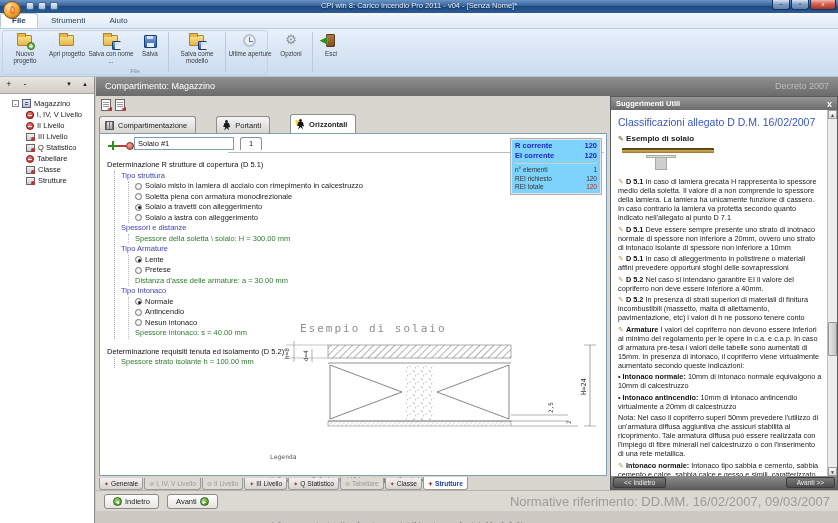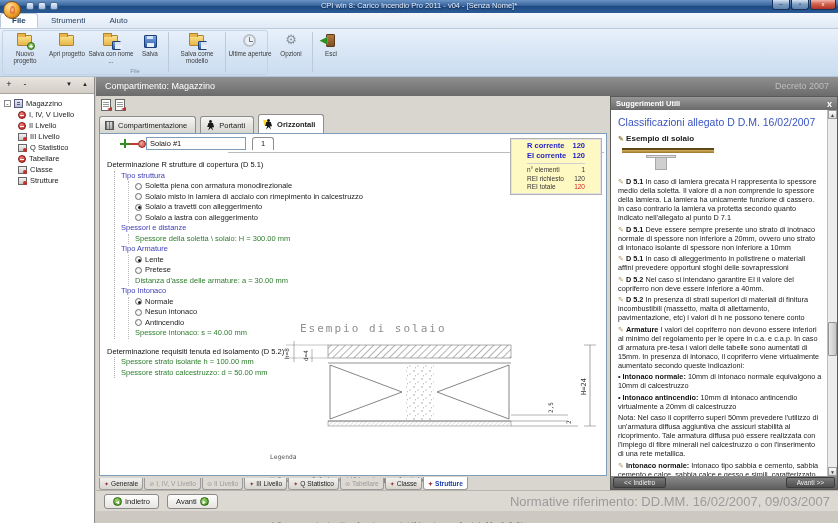--- a/index.html
+++ b/index.html
@@ -45,21 +45,21 @@
   .ico-recent:after{content:"";position:absolute;left:4px;top:5px;width:4px;height:1px;background:#6a7684}
   .gear{font-size:13px;line-height:16px;color:#8a94a0}
   .door{position:absolute;left:4px;top:2px;width:9px;height:13px;background:linear-gradient(#b07a42,#7e5022);border:1px solid #5d3a16;border-radius:1px}
   .door-arrow{position:absolute;left:-2px;top:4px;color:#2f8f1f;font-size:9px;line-height:8px;font-weight:bold;text-shadow:0 0 1px #fff}
 
   
   .left-panel{position:absolute;left:0;top:77px;width:95px;height:446px;background:#fff;border-right:1px solid #8a8a8a}
   .tree-toolbar{height:17px;background:linear-gradient(#e9e6df,#d2cec6);border-bottom:1px solid #a9a49b;display:flex;align-items:center;padding:0 3px;gap:4px;font-size:9px;color:#222}
   .tt-btn{width:12px;height:12px;text-align:center;line-height:11px;border-radius:2px}
   .tt-sp{flex:1}
-  .tree{padding:4px 4px;font-size:7.5px}
+  .tree{padding:4px 12px;font-size:7.5px}
   .tnode{display:flex;align-items:center;gap:3px;height:11px;white-space:nowrap}
   .tnode.child{padding-left:14px}
   .expander{width:7px;height:7px;border:1px solid #888;background:#fff;font-size:7px;line-height:5px;text-align:center;color:#333}
   .ico-root{width:9px;height:9px;background:linear-gradient(#e8e8f4,#b8bcd4);border:1px solid #55597a;position:relative}
   .ico-root:before{content:"";position:absolute;left:2px;top:2px;right:2px;height:1px;background:#55597a;box-shadow:0 2px #55597a}
   .ico-lvl-red{width:8px;height:8px;border-radius:50%;background:radial-gradient(circle at 35% 30%,#f08080,#c0281e);border:1px solid #7c120c;position:relative}
   .ico-lvl-red:before{content:"";position:absolute;left:1px;top:3px;width:4px;height:1px;background:#fff}
   .ico-lvl-gray{width:9px;height:8px;background:linear-gradient(#f2f2f2,#cacaca);border:1px solid #676767;position:relative}
   .ico-lvl-gray:before{content:"";position:absolute;right:-1px;bottom:-1px;width:4px;height:4px;border-radius:50%;background:#c53028}
 
@@ -68,43 +68,43 @@
     color:#fff;font-size:9px;line-height:19px;padding:0 9px;display:flex;justify-content:space-between}
   .main-header .right{color:#bfbfbf}
 
   
   .center{position:absolute;left:96px;top:96px;width:514px;height:394px;background:#d9d6cf}
   .doc-icons{position:absolute;left:5px;top:3px;display:flex;gap:4px}
   .doc-ico{width:10px;height:12px;background:#fff;border:1px solid #666;position:relative}
   .doc-ico:before{content:"";position:absolute;left:1px;top:2px;right:1px;height:1px;background:#999;box-shadow:0 2px #999,0 4px #999}
   .doc-ico:after{content:"";position:absolute;right:-2px;bottom:-1px;width:5px;height:4px;background:#c53028;clip-path:polygon(0 50%,100% 0,100% 100%)}
   .main-tabs{position:absolute;left:3px;top:18px;height:19px;display:flex;align-items:flex-end}
-  .mtab2{display:flex;align-items:center;gap:3px;height:17px;padding:0 8px 0 4px;margin-right:4px;font-size:7.5px;color:#222;
+  .mtab2{display:flex;align-items:center;gap:3px;height:17px;padding:0 8px 0 4px;margin-right:20px;font-size:7.5px;color:#222;
     background:linear-gradient(#f6f6f6,#d7d5cf);border:1px solid #8e8e8e;border-bottom:none;border-radius:3px 3px 0 0}
   .mtab2.active{background:#fff;height:19px;font-weight:bold}
   .tab-ico{position:relative;width:11px;height:11px}
   .tico-grid{position:absolute;inset:1px;border:1px solid #555;background:
     repeating-linear-gradient(90deg,#777 0 1px,transparent 1px 3px),linear-gradient(#ddd,#aaa)}
   .person{position:absolute;left:2px;top:0;width:7px;height:11px}
   .person:before{content:"";position:absolute;left:2px;top:0;width:3px;height:3px;border-radius:50%;background:#1a1a1a}
   .person:after{content:"";position:absolute;left:0;top:3px;width:7px;height:8px;background:#1a1a1a;clip-path:polygon(20% 0,80% 0,100% 60%,70% 60%,85% 100%,50% 70%,15% 100%,30% 55%,0 55%)}
   .spark{position:absolute;left:0;top:1px;width:10px;height:9px;background:linear-gradient(120deg,#ffd824 30%,transparent 31%);clip-path:polygon(0 0,100% 30%,20% 100%)}
 
   .panel{position:absolute;left:3px;top:37px;right:3px;bottom:14px;background:#fff;border:1px solid #7f9db9}
-  .ptools{position:absolute;left:20px;top:3px;display:flex;align-items:center;gap:0}
+  .ptools{position:absolute;left:8px;top:3px;display:flex;align-items:flex-end;gap:0}
   .pi{width:9px;height:9px;position:relative}
   .pi-plus:before{content:"";position:absolute;left:4px;top:0;width:2px;height:9px;background:#2f8f1f}
   .pi-plus:after{content:"";position:absolute;left:0;top:4px;width:9px;height:2px;background:#2f8f1f}
   .pi-minus:after{content:"";position:absolute;left:0;top:4px;width:9px;height:2px;background:#c43a2e}
   .pi-dot{width:8px;height:8px;border-radius:50%;background:radial-gradient(circle at 35% 30%,#f2a49c,#cf4a3c);border:1px solid #8d2419}
   .combo{width:100px;height:13px;border:1px solid #7f9db9;background:#fff;font-size:7.5px;line-height:12px;padding-left:3px;color:#111}
   .pagetab{margin-left:6px;width:22px;height:13px;border:1px solid #8e8e8e;border-bottom:none;border-radius:3px 3px 0 0;background:#fff;text-align:center;font-size:7.5px;line-height:12px}
   .pageline{position:absolute;left:128px;right:2px;top:18px;height:1px;background:#bbb}
 
-  .infobox{position:absolute;right:4px;top:4px;width:92px;border:1px solid #b0b0b0;background:#fef9c3;padding:2px 16px;box-shadow:0 0 0 1px #e3e3e3 inset}
+  .infobox{position:absolute;right:4px;top:4px;width:92px;border:1px solid #b0b0b0;background:#7dd3fc;padding:2px 4px;box-shadow:0 0 0 1px #e3e3e3 inset}
   .ib-row{display:flex;justify-content:space-between;font-size:7.5px;font-weight:bold;color:#1e1ec8;line-height:10px}
   .ib-div{height:1px;background:#d0d0d0;margin:2px 0}
   .ib-small{display:flex;justify-content:space-between;font-size:6.5px;color:#333;line-height:8.5px;font-weight:normal}
   .ib-small .red{color:#cc1f1f}
 
   .options{position:absolute;left:7px;top:24px;width:335px;font-size:7.5px;line-height:10.5px}
   .sect-title{font-weight:normal;color:#111;margin-top:2px}
   .grp{margin-left:7px;border-left:1px dotted #aaa;padding-left:6px}
   .grp-title{color:#4040b8}
   .grp-items{margin-left:7px;border-left:1px dotted #bbb;padding-left:6px}
@@ -352,25 +352,25 @@
         </div>
     </div>
 
     <div class="options">
       <div class="sect-title">Determinazione R strutture di copertura (D 5.1)</div>
       <div class="grp">
         <div class="grp-title">Tipo struttura</div>
         <div class="grp-items">
           <div class="opt">
               <span class="radio"></span>
+              <span>Solaio misto in lamiera di acciaio con rimepimento in calcestruzzo</span>
+            </div>
+          <div class="opt">
+              <span class="radio"></span>
               <span>Soletta piena con armatura monodirezionale</span>
-            </div>
-          <div class="opt">
-              <span class="radio"></span>
-              <span>Solaio misto in lamiera di acciaio con rimepimento in calcestruzzo</span>
             </div>
           <div class="opt">
               <span class="radio sel"></span>
               <span>Solaio a travetti con alleggerimento</span>
             </div>
           <div class="opt">
               <span class="radio"></span>
               <span>Solaio a lastra con alleggerimento</span>
             </div>
         </div>
@@ -391,34 +391,33 @@
           <div class="val">Distanza d'asse delle armature: a = 30.00 mm</div>
         </div>
         <div class="grp-title">Tipo Intonaco</div>
         <div class="grp-items">
           <div class="opt">
               <span class="radio sel"></span>
               <span>Normale</span>
             </div>
           <div class="opt">
               <span class="radio"></span>
+              <span>Antincendio</span>
+            </div>
+          <div class="opt">
+              <span class="radio"></span>
               <span>Nesun intonaco</span>
-            </div>
-          <div class="opt">
-              <span class="radio"></span>
-              <span>Antincendio</span>
             </div>
           <div class="val">Spessore intonaco: s = 40.00 mm</div>
         </div>
       </div>
       <div class="gap"></div>
       <div class="sect-title">Determinazione requisiti tenuta ed isolamento (D 5.2)</div>
       <div class="grp">
         <div class="val">Spessore strato isolante h = 100.00 mm</div>
-        <div class="val">Spessore strato calcestruzzo: d = 50.00 mm</div>
       </div>
     </div>
 
     <div class="drawing-title">Esempio di solaio</div>
     <svg class="drawing-svg" width="342" height="100" viewBox="0 0 342 100">
       <defs>
         <pattern id="hatch" width="5" height="5" patternTransform="rotate(45)" patternUnits="userSpaceOnUse">
           <line x1="0" y1="0" x2="0" y2="5" stroke="#8a8a8a" stroke-width="1.3"></line>
         </pattern>
         <pattern id="fineh" width="3" height="3" patternTransform="rotate(45)" patternUnits="userSpaceOnUse">

